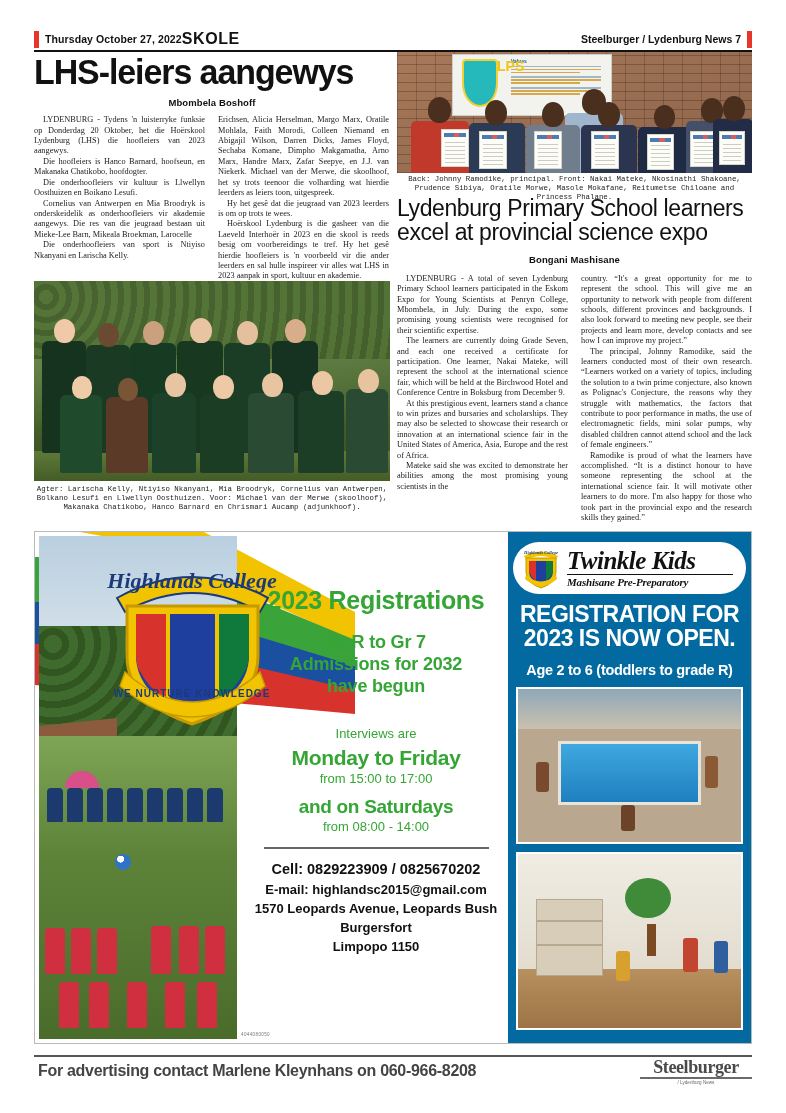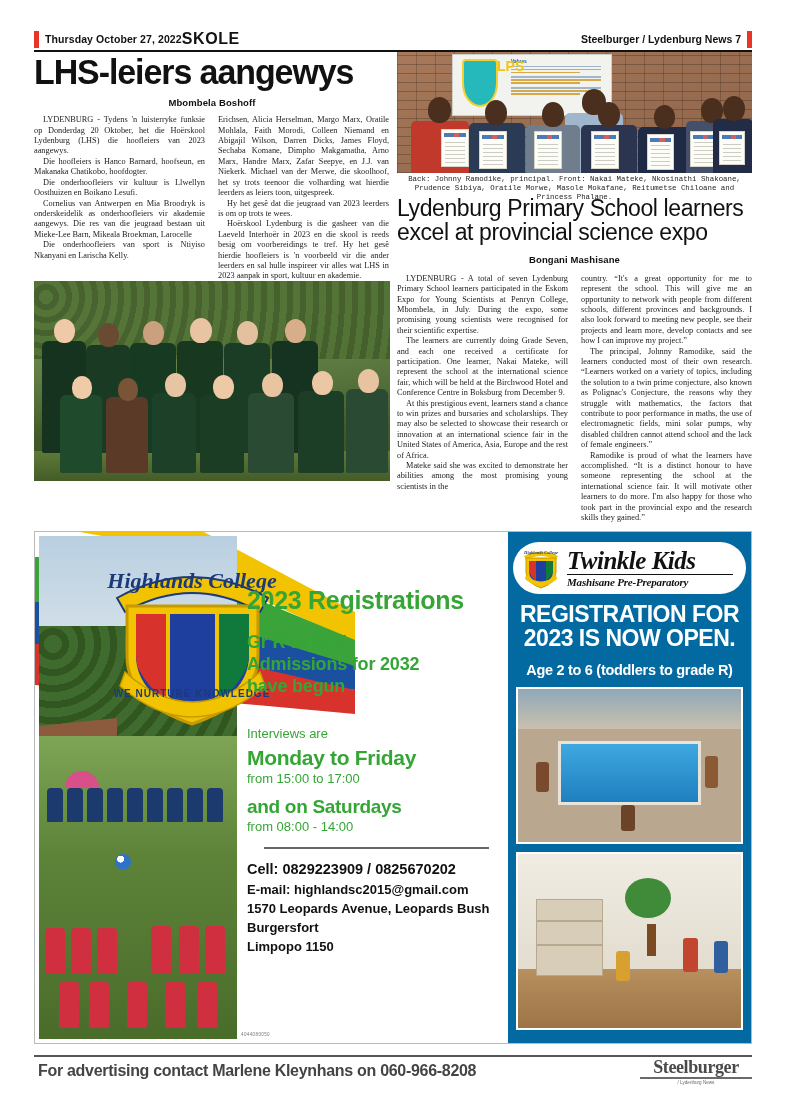--- a/index.html
+++ b/index.html
@@ -175,21 +175,21 @@
   .hcp-kid { position:absolute; border-radius:4px 4px 1px 1px; }
   .hcp-ball { position:absolute; width:16px; height:16px; border-radius:50%;
     background:radial-gradient(circle at 35% 32%, #fff 0 22%, #2f73c6 24% 100%); }
   .hcp-umb { position:absolute; width:34px; height:17px;
     background:#d94f8a; border-radius:34px 34px 0 0; }
 
   .swoosh { position:absolute; left:0; top:0; width:320px; height:190px; }
   .hc-logo { position:absolute; left:70px; top:22px; width:175px; height:180px; }
 
   .hc-text {
-    position:absolute; left:212px; top:55px; width:258px; text-align:left;
+    position:absolute; left:212px; top:55px; width:258px; text-align:center;
   }
   .hc-t1 {
     font-size:25px; font-weight:bold; color:#35a635; letter-spacing:-.3px;
     line-height:1.05;
   }
   .hc-t2 {
     margin-top:19px; font-size:18px; font-weight:bold; color:#35a635;
     line-height:1.22; letter-spacing:-.2px;
   }
   .hc-t3 { margin-top:28px; font-size:13px; color:#35a635; font-weight:normal; }
@@ -426,20 +426,21 @@
     <div class="blazer" style="left:166px; bottom:8px; width:44px; height:78px; background:#1a3d24;"></div>
     <div class="face" style="left:179px; bottom:82px; width:21px; height:24px; background:#edc9a6;"></div>
     <div class="blazer" style="left:214px; bottom:8px; width:46px; height:80px; background:#2a4a33;"></div>
     <div class="face" style="left:228px; bottom:84px; width:21px; height:24px; background:#e9c4a0;"></div>
     <div class="blazer" style="left:264px; bottom:8px; width:46px; height:82px; background:#1c3d26;"></div>
     <div class="face" style="left:278px; bottom:86px; width:21px; height:24px; background:#ecc7a4;"></div>
     <div class="blazer" style="left:312px; bottom:8px; width:42px; height:84px; background:#2b4a34;"></div>
     <div class="face" style="left:324px; bottom:88px; width:21px; height:24px; background:#e8c3a0;"></div>
   </div>
 
+  <div class="cap cap2">Agter: Larischa Kelly, Ntiyiso Nkanyani, Mia Broodryk, Cornelius van Antwerpen, Bolkano Lesufi en Llwellyn Oosthuizen. Voor: Michael van der Merwe (skoolhoof), Makanaka Chatikobo, Hanco Barnard en Chrismari Aucamp (adjunkhoof).</div>
 
   <div class="ad">
 
     <div class="ad-left">
 
       <svg class="swoosh" viewBox="0 0 320 190" preserveAspectRatio="none">
         <path d="M-10,-10 L150,-10 L320,80 L320,110 L100,10 Z" fill="#f2c300"></path>
         <path d="M-10,25 L120,25 L320,108 L320,134 L-10,70 Z" fill="#3aa33a"></path>
         <path d="M-10,70 L110,70 L320,134 L320,158 L-10,112 Z" fill="#1b4fa0"></path>
         <path d="M-10,112 L120,112 L320,158 L320,182 L-10,152 Z" fill="#d8322c"></path>

